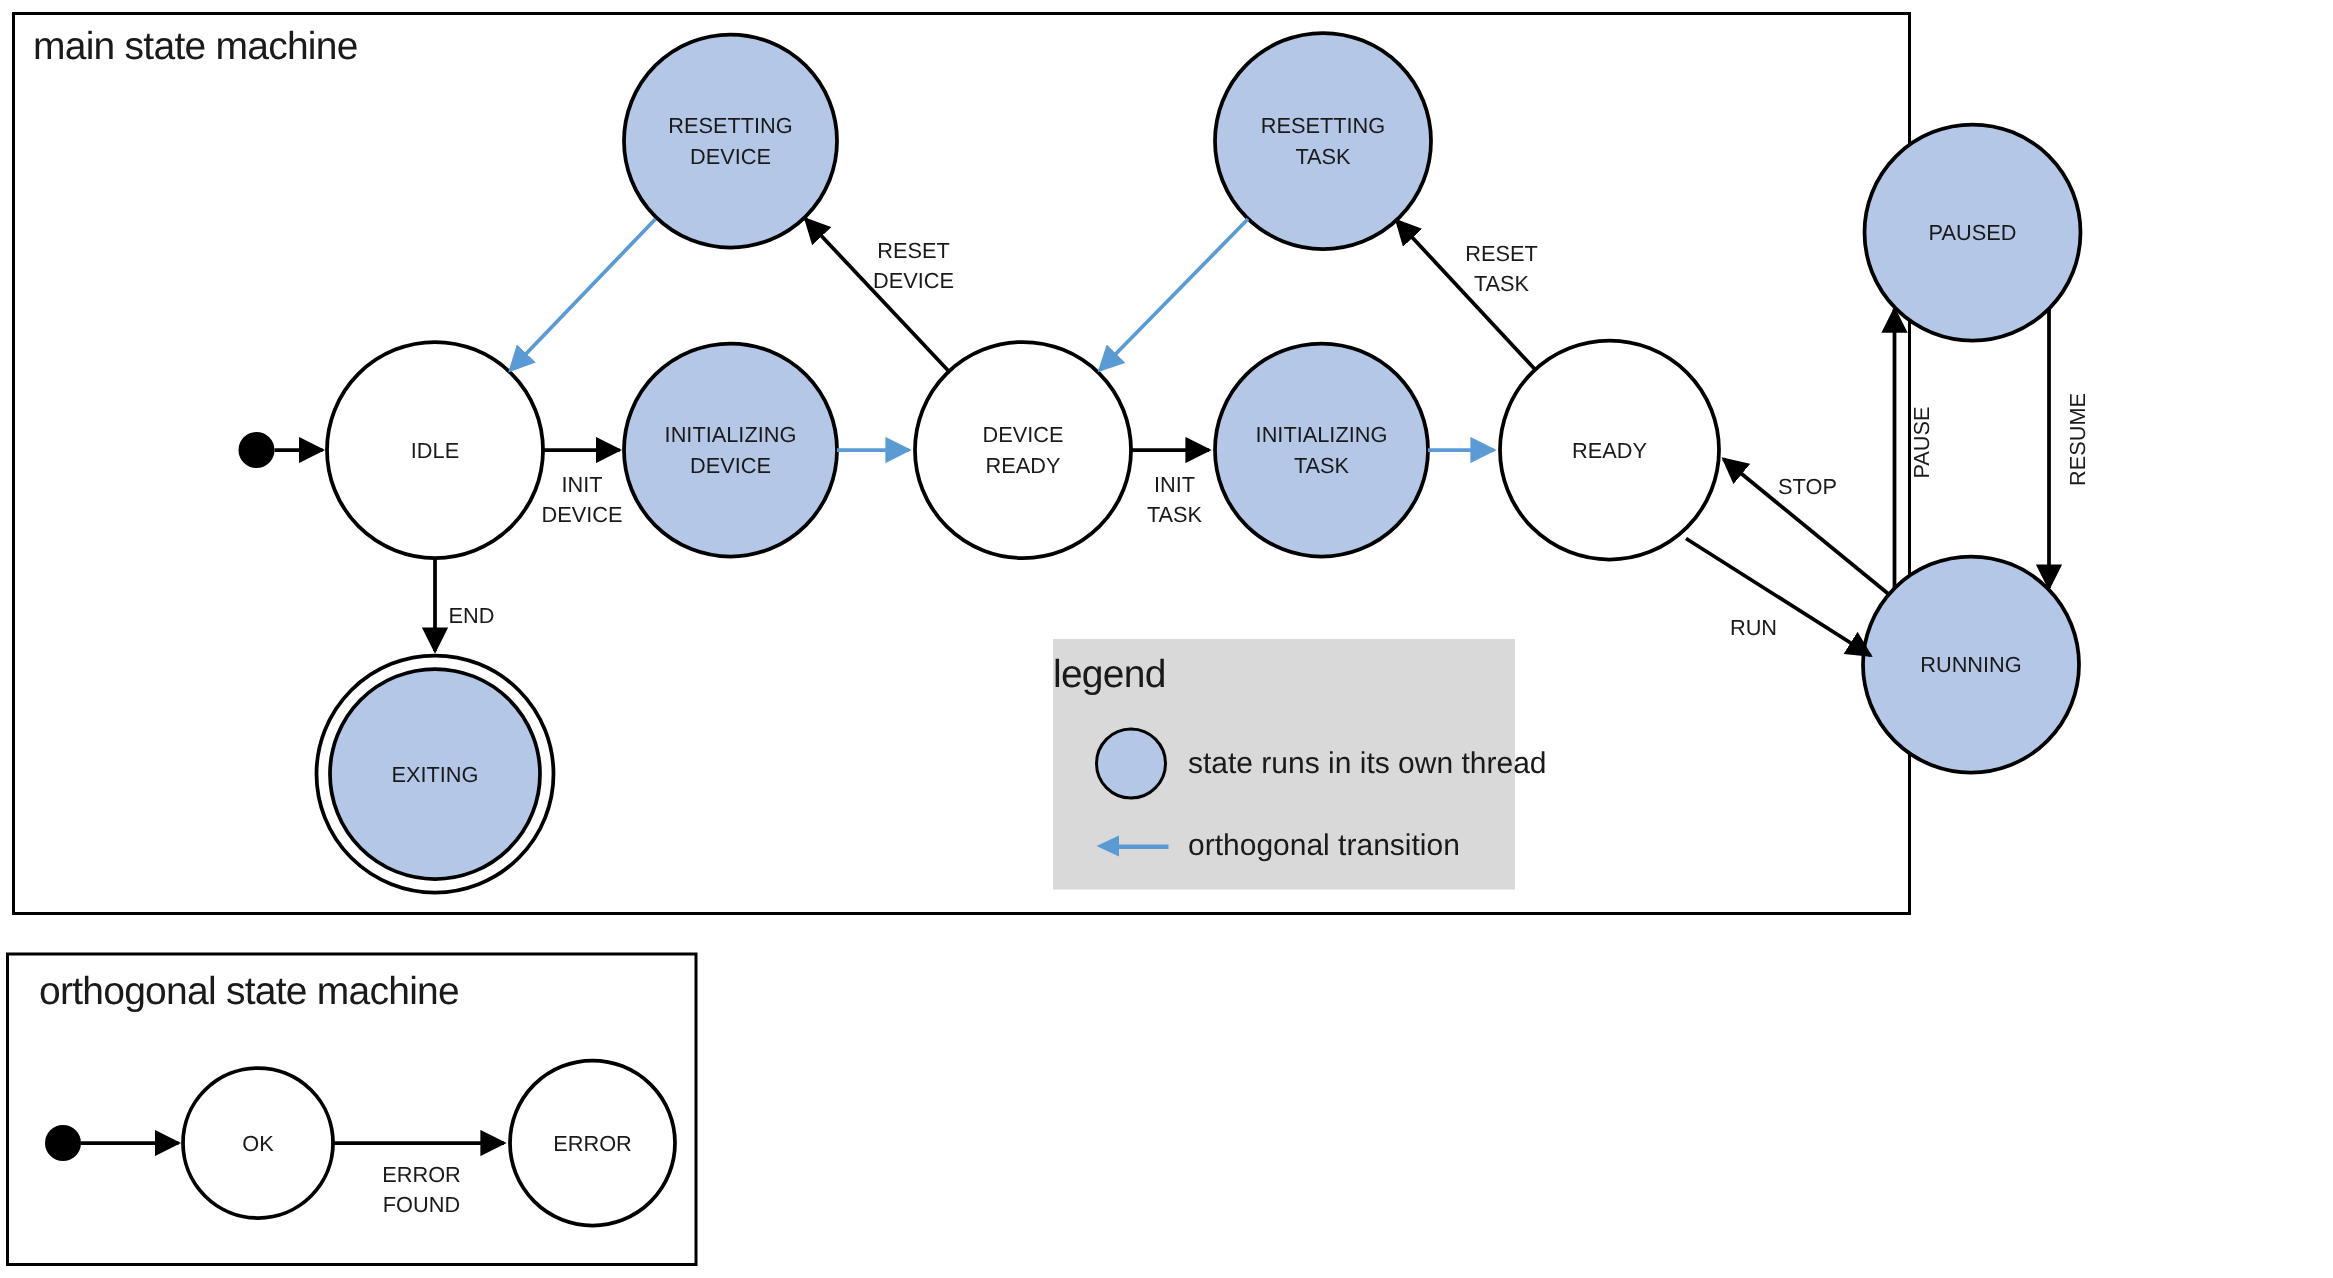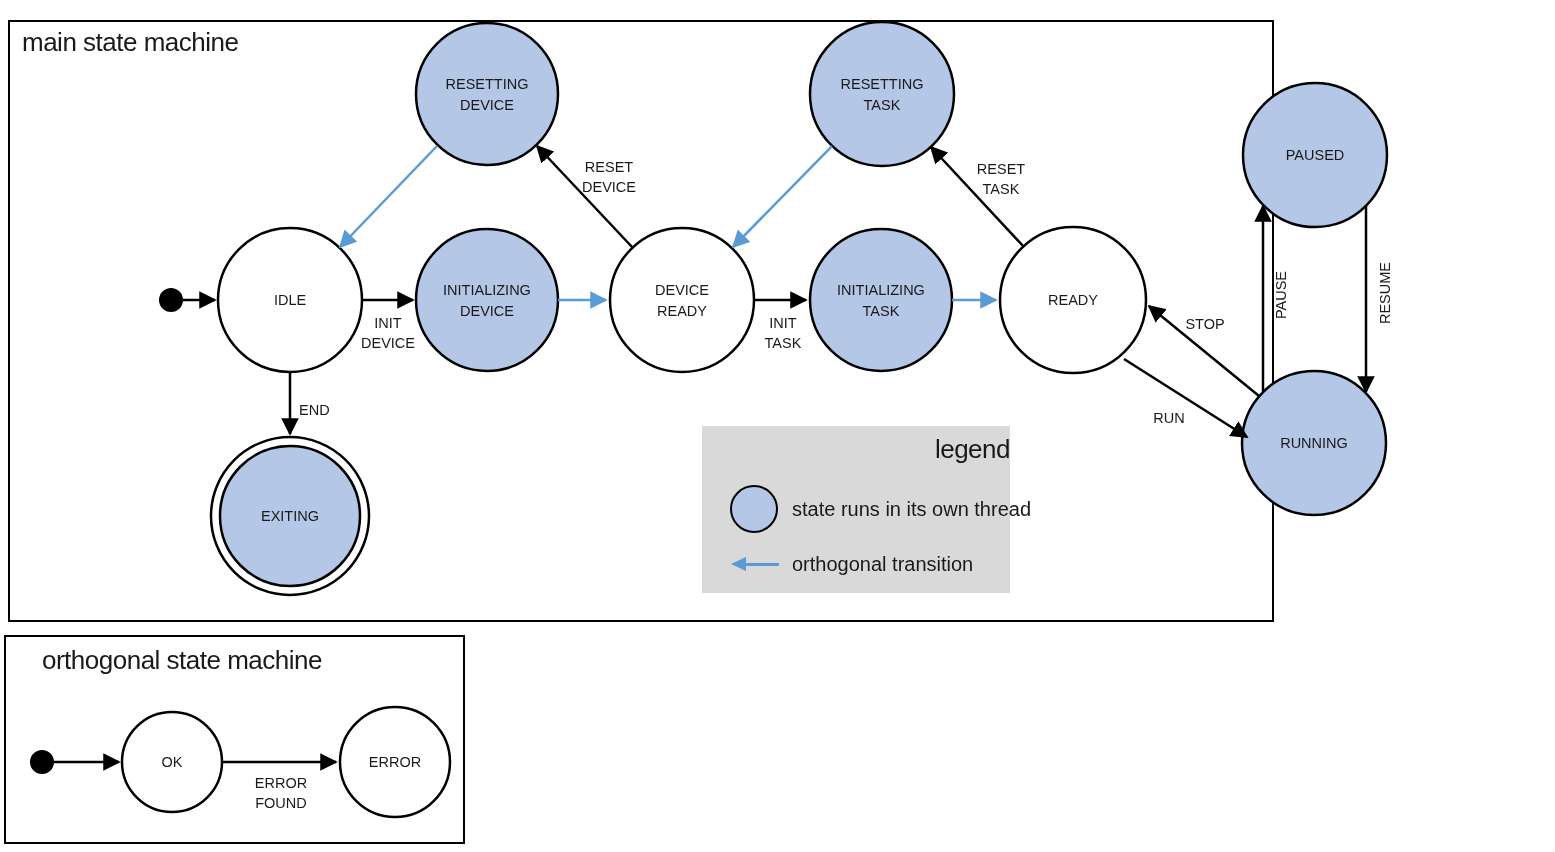--- a/index.html
+++ b/index.html
@@ -1,25 +1,25 @@
 <!DOCTYPE html>
 <html style="--stroke: #000000; --text: #1a1a1a; --threaded: #b4c7e7; --plain: #ffffff; --auto: #5b9bd5; --legendbg: #d9d9d9;"><head>
 <meta charset="utf-8">
 <style>
   html,body{margin:0;padding:0;background:#fff;}
   .canvas{position:relative;width:1555px;height:852px;background:var(--plain,#fff);overflow:hidden;
           font-family:"Liberation Sans",sans-serif;color:var(--text,#1a1a1a);}
   .machine-box{position:absolute;border:2px solid var(--stroke,#000);box-sizing:border-box;background:transparent;}
   .box-title{position:absolute;font-size:26px;letter-spacing:-0.5px;color:var(--text,#1a1a1a);white-space:nowrap;}
-  #main-box{left:8px;top:20px;width:1266px;height:602px;}
+  #main-box{left:8px;top:8px;width:1266px;height:602px;}
   #main-box .box-title{left:12px;top:5px;}
   #ortho-box{left:4px;top:635px;width:461px;height:209px;}
-  #ortho-box .box-title{left:36px;top:8px;}
+  #ortho-box .box-title{left:20px;top:8px;}
   .legend{position:absolute;left:702px;top:426px;width:308px;height:167px;background:var(--legendbg,#d9d9d9);}
-  .legend-title{position:absolute;left:0;top:8px;width:100%;text-align:right;font-size:26px;letter-spacing:-0.5px;}
+  .legend-title{position:absolute;left:0;top:8px;width:100%;text-align:left;font-size:26px;letter-spacing:-0.5px;}
   .legend-circle{position:absolute;left:28px;top:59px;width:48px;height:48px;border-radius:50%;
                  border:2.5px solid var(--stroke,#000);background:var(--threaded,#b4c7e7);box-sizing:border-box;}
   .legend-text{position:absolute;left:90px;font-size:20px;white-space:nowrap;}
   .legend-text.t1{top:72px;}
   .legend-text.t2{top:127px;}
   .legend-arrow{position:absolute;left:29px;top:131px;display:flex;align-items:center;}
   .legend-arrow .tri{width:0;height:0;border-top:7px solid transparent;border-bottom:7px solid transparent;
                      border-right:15px solid var(--auto,#5b9bd5);}
   .legend-arrow .bar{width:33px;height:3px;background:var(--auto,#5b9bd5);}
   svg#diagram{position:absolute;left:0;top:0;pointer-events:none;}

